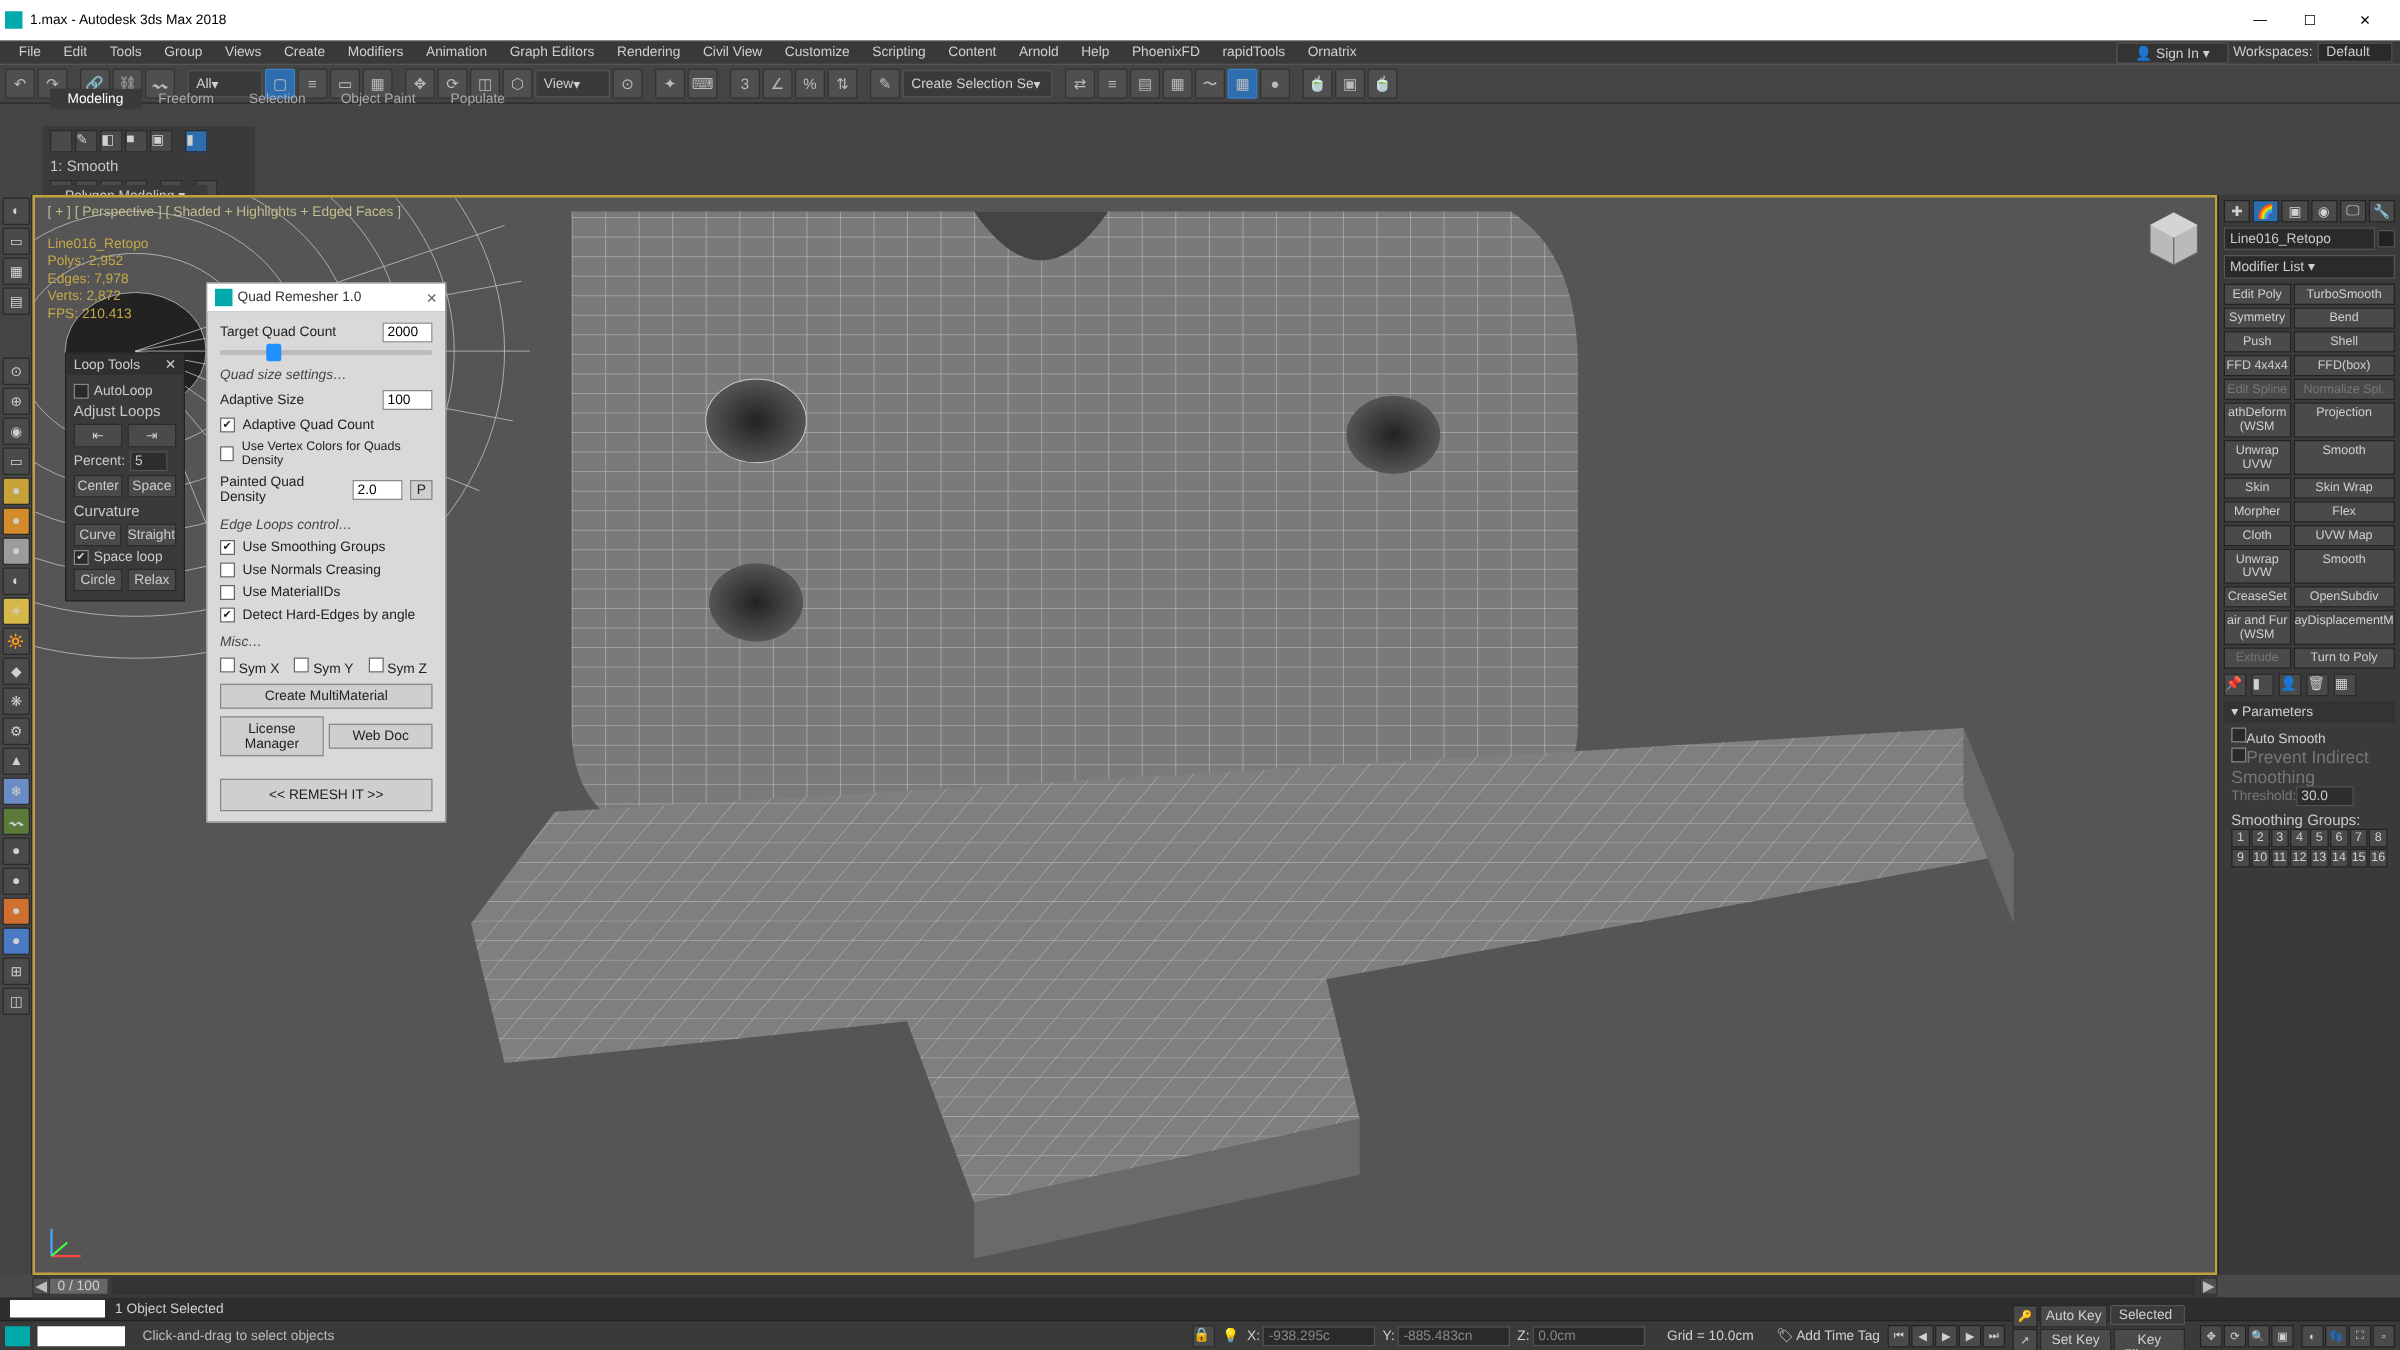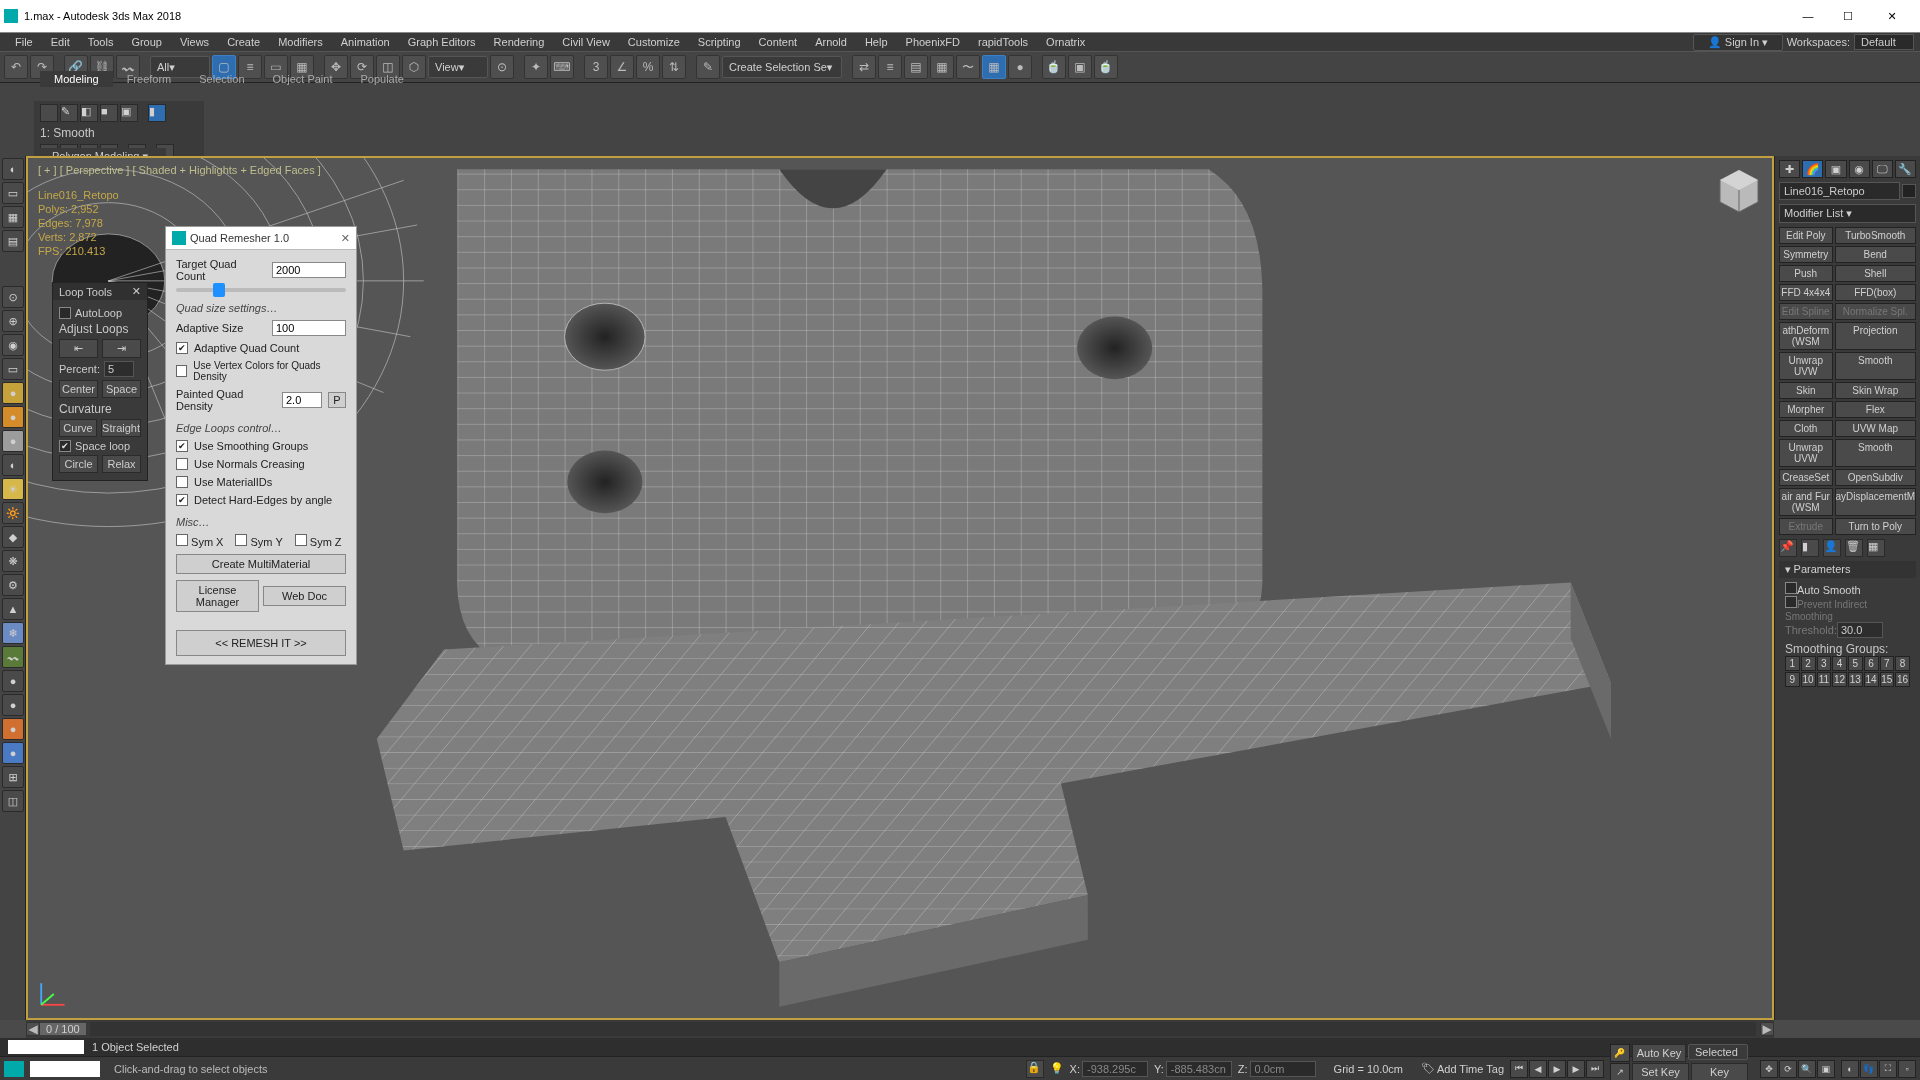--- a/index.html
+++ b/index.html
@@ -62,21 +62,21 @@
 .chk{width:12px;height:12px;border:1px solid #888;background:#2a2a2a;display:inline-block;}
 .chk.on::after{content:"✔";color:#ddd;font-size:9px;position:relative;top:-2px;left:1px;}
 
 
 .qrdlg{position:absolute;left:165px;top:226px;width:192px;background:#d9d9d9;color:#222;border:1px solid #999;}
 .qrdlg .qhdr{background:#fff;color:#333;padding:4px 6px;display:flex;align-items:center;border-bottom:1px solid #bbb;}
 .qrdlg .qhdr .qx{margin-left:auto;color:#666;}
 .qrdlg .qbody{padding:8px 10px;display:flex;flex-direction:column;gap:6px;}
 .qrdlg .qrow{display:flex;align-items:center;gap:6px;}
 .qrdlg .qlbl{flex:1;}
-.qrdlg .qspin{background:#fff;border:1px solid #888;padding:1px 3px;width:74px;}
+.qrdlg .qspin{background:#fff;border:1px solid #888;padding:1px 3px;width:40px;}
 .qrdlg .qslider{height:4px;background:#bbb;position:relative;border-radius:2px;}
 .qrdlg .qslider .thumb{position:absolute;top:-5px;width:12px;height:14px;background:#1e90ff;border-radius:2px;}
 .qrdlg .qsec{font-style:italic;color:#444;margin-top:4px;}
 .qrdlg .qbtn{background:#cfcfcf;border:1px solid #888;padding:3px 0;text-align:center;}
 .qrdlg .qbtn.main{padding:6px 0;font-weight:normal;}
 .qrdlg .qck{width:12px;height:12px;border:1px solid #666;display:inline-block;background:#fff;}
 .qrdlg .qck.on{background:#fff;}
 .qrdlg .qck.on::after{content:"✔";font-size:9px;color:#222;position:relative;top:-2px;left:1px;}
 
 
@@ -99,21 +99,21 @@
 
 
 .timeline{position:absolute;left:26px;right:146px;bottom:42px;height:18px;background:#3a3a3a;display:flex;align-items:center;}
 .timeline .slider{flex:1;height:14px;background:#333;position:relative;margin:0 4px;}
 .timeline .frame{background:#666;padding:0 6px;}
 .trackbar{position:absolute;left:0;right:0;bottom:24px;height:18px;background:#3a3a3a;display:flex;align-items:center;color:#aaa;font-size:10px;}
 .trackbar .ticks{flex:1;display:flex;justify-content:space-between;padding:0 40px;}
 
 .statusrow{position:absolute;left:0;right:0;bottom:0;height:24px;background:#3a3a3a;display:flex;align-items:center;padding:0 4px;gap:6px;border-top:1px solid #222;}
 .statusrow .sitem{display:flex;align-items:center;gap:2px;}
-.statusrow .sval{background:#2a2a2a;border:1px solid #555;padding:1px 4px;width:66px;color:#888;}
+.statusrow .sval{background:#2a2a2a;border:1px solid #555;padding:1px 4px;width:90px;color:#888;}
 .statusrow .playbtns{display:flex;gap:1px;}
 .statusrow .pb{width:18px;height:18px;background:#4a4a4a;border:1px solid #222;display:flex;align-items:center;justify-content:center;font-size:9px;}
 .selinfo{position:absolute;left:0;bottom:24px;height:18px;background:#2e2e2e;padding:0 8px;display:flex;align-items:center;right:0;}
 
 </style>
 </head>
 <body>
 
 <div class="titlebar">
   <div class="ticon"></div>
@@ -481,21 +481,21 @@
   <div class="stacktb">
     <div class="rbtn">📌</div>
     <div class="rbtn">▮</div>
     <div class="rbtn">👤</div>
     <div class="rbtn">🗑</div>
     <div class="rbtn">▦</div>
   </div>
   <div class="rollhdr">▾ <span>Parameters</span></div>
   <div class="rollbody">
     <div class="prow"><span class="chk"></span><span>Auto Smooth</span></div>
-    <div class="prow" style="color:#777"><span class="chk"></span><span style="font-size:10px">Prevent Indirect Smoothing</span></div>
+    <div class="prow" style="color:#777"><span class="chk"></span><span style="font-size:14px">Prevent Indirect Smoothing</span></div>
     <div class="prow" style="color:#777"><span>Threshold:</span><input class="pinput" disabled="" value="30.0" style=""></div>
     <div class="rlabel" style="margin-top:4px">Smoothing Groups:</div>
     <div class="sgrid" id="sggrid">
         <div class="sgbtn">1</div>
         <div class="sgbtn">2</div>
         <div class="sgbtn">3</div>
         <div class="sgbtn">4</div>
         <div class="sgbtn">5</div>
         <div class="sgbtn">6</div>
         <div class="sgbtn">7</div>

